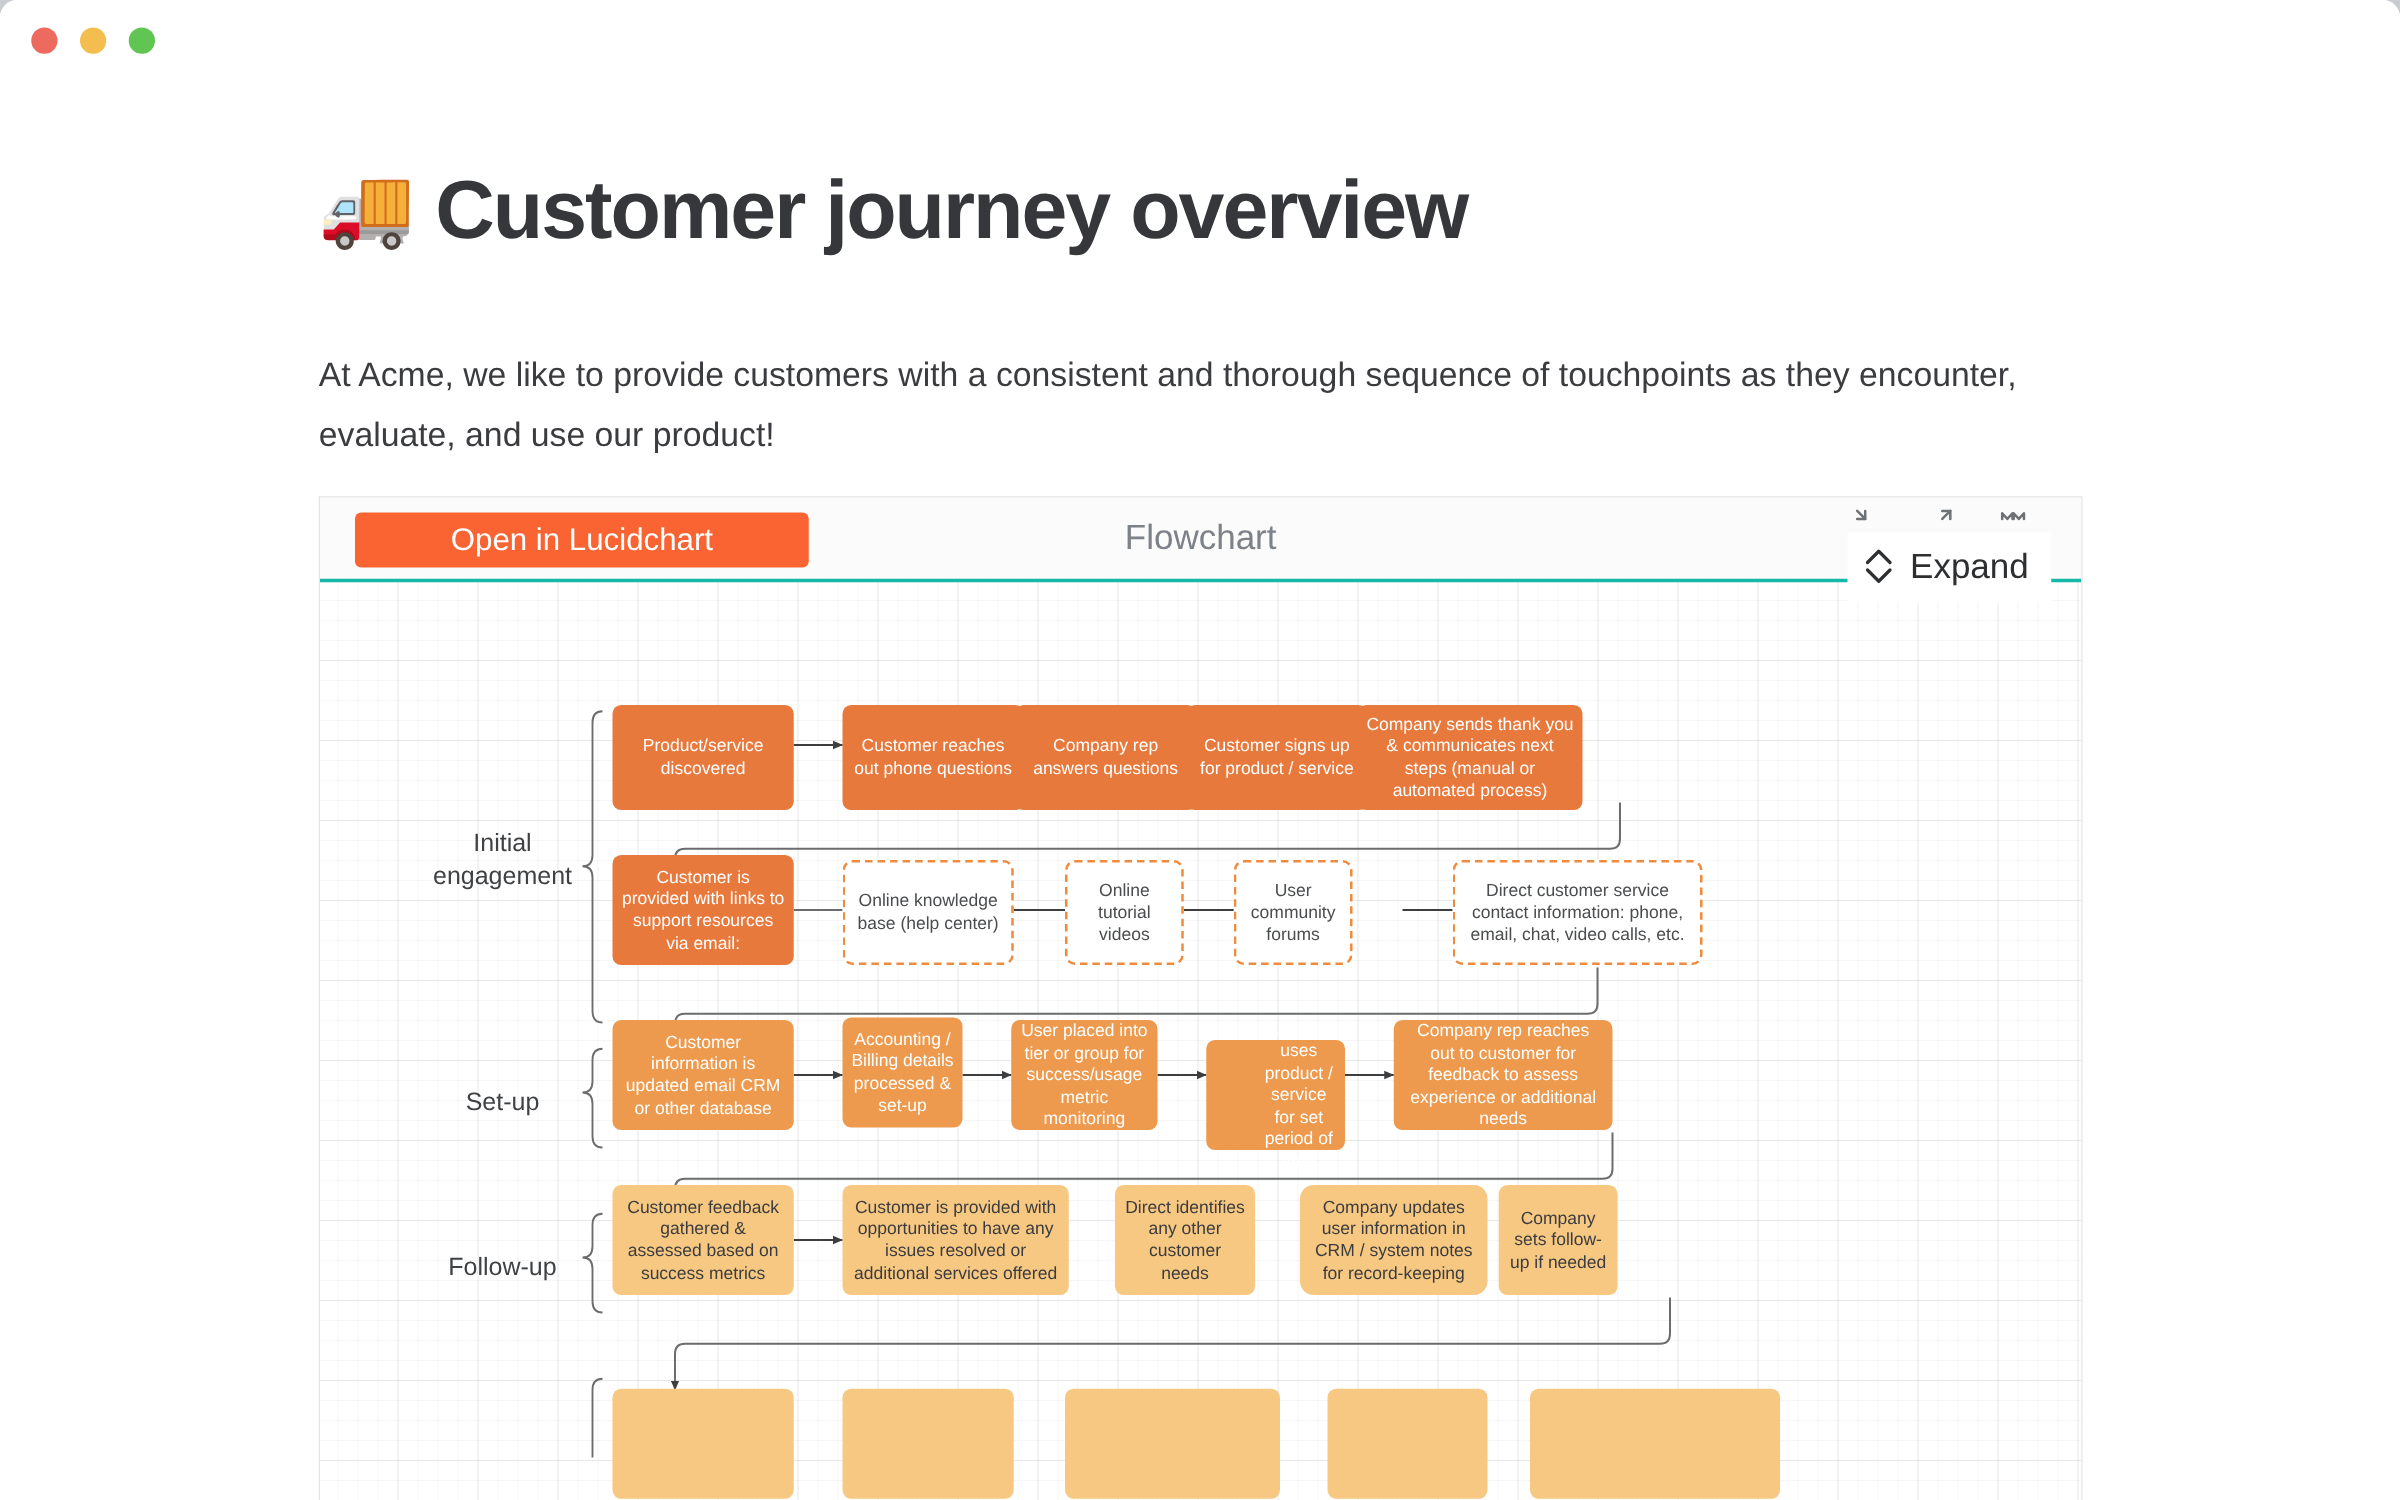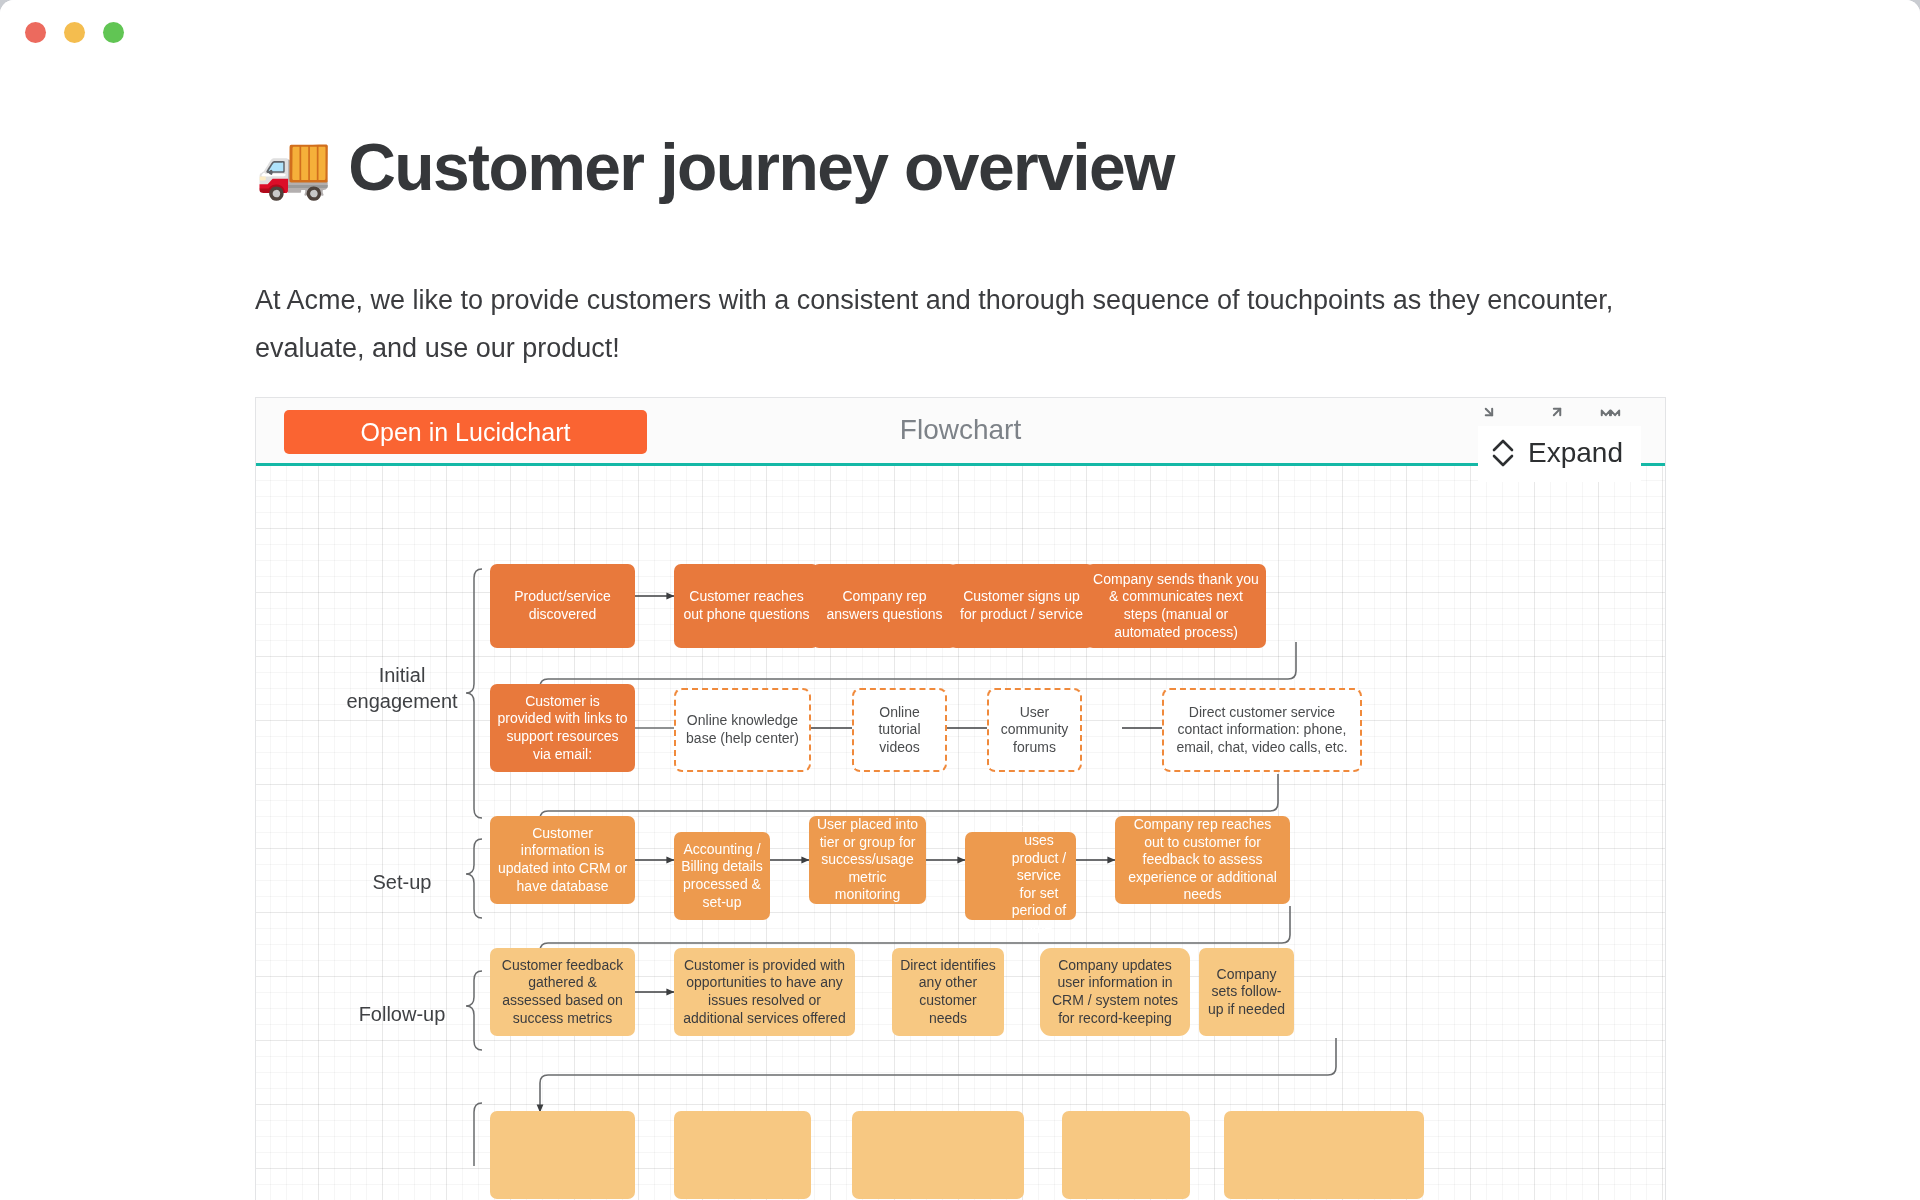--- a/index.html
+++ b/index.html
@@ -351,23 +351,23 @@
           <span>Online tutorial videos</span>
           </div>
         <div class="node tone-dashed" style="left:731px; top:222px; width:95px; height:84px; font-size:14px;">
           <span>User community forums</span>
           </div>
         <div class="node tone-dashed" style="left:906px; top:222px; width:200px; height:84px; font-size:14px;">
           <span>Direct customer service contact information: phone, email, chat, video calls, etc.</span>
           </div>
 
         <div class="node tone-mid" style="left:234px; top:350px; width:145px; height:88px; font-size:14px;">
-          <span>Customer information is updated into CRM or have database</span>
-          </div>
-        <div class="node tone-mid" style="left:418px; top:366px; width:96px; height:88px; font-size:14px;">
+          <span>Customer information is updated email CRM or other database</span>
+          </div>
+        <div class="node tone-mid" style="left:418px; top:348px; width:96px; height:88px; font-size:14px;">
           <span>Accounting / Billing details processed &amp; set-up</span>
           </div>
         <div class="node tone-mid" style="left:553px; top:350px; width:117px; height:88px; font-size:14px;justify-content:flex-end;">
           <span>User placed into tier or group for success/usage metric monitoring</span>
           </div>
         <div class="node tone-mid" style="left:709px; top:366px; width:111px; height:88px; font-size:14px;padding-left:44px;">
           <span>Customer uses product / service for set period of time</span>
           </div>
         <div class="node tone-mid" style="left:859px; top:350px; width:175px; height:88px; font-size:14px;">
           <span>Company rep reaches out to customer for feedback to assess experience or additional needs</span>

